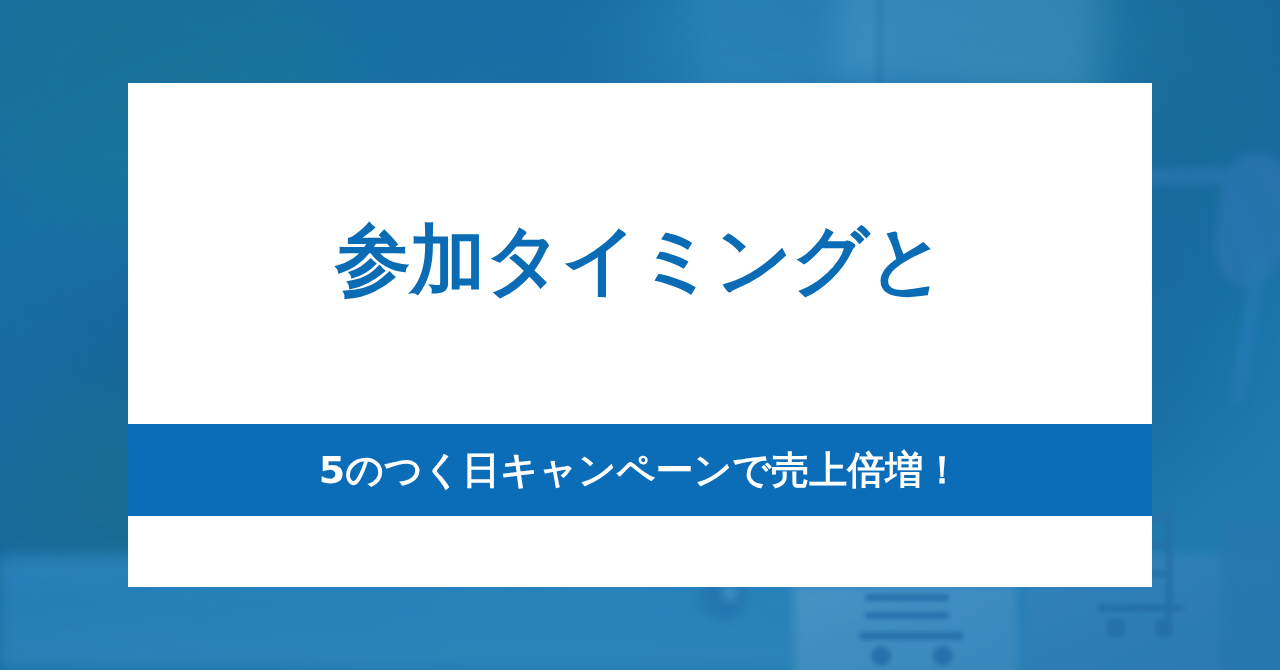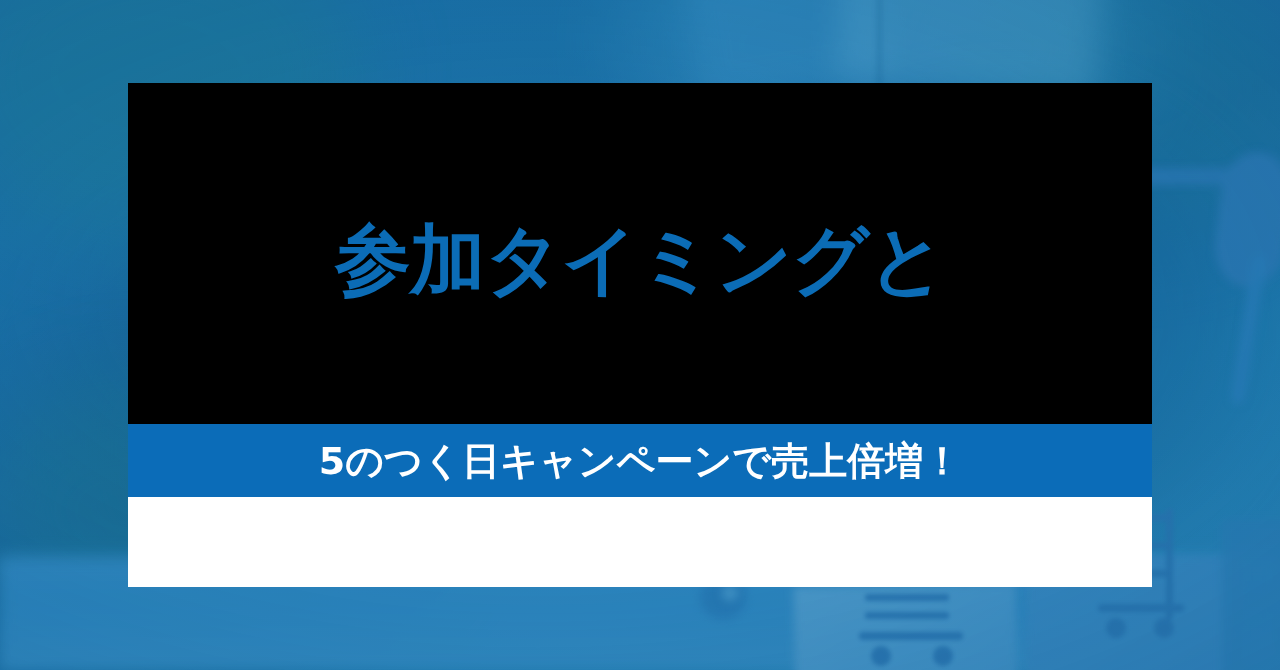--- a/index.html
+++ b/index.html
@@ -229,21 +229,21 @@
     background: radial-gradient(ellipse at 42% 45%, rgba(18,94,146,0.10) 0%, rgba(16,84,134,0.34) 100%);
   }
 
   
   .card {
     position: absolute;
     left: 128px;
     top: 83px;
     width: 1024px;
     height: 504px;
-    background: #000000;
+    background: #ffffff;
     box-sizing: border-box;
     display: flex;
     flex-direction: column;
   }
 
   .title-area {
     height: 341px;
     display: flex;
     flex-direction: column;
     align-items: center;
@@ -257,21 +257,21 @@
     font-family: "DejaVu Sans", "Liberation Sans", sans-serif;
     font-weight: 700;
     font-size: 76px;
     line-height: 1.16;
     letter-spacing: -1px;
     white-space: nowrap;
     text-align: center;
   }
 
   .subtitle-bar {
-    height: 73px;
+    height: 92px;
     background: #0b6cb8;
     display: flex;
     align-items: center;
     justify-content: center;
   }
 
   .subtitle-text {
     color: #ffffff;
     font-family: "DejaVu Sans", "Liberation Sans", sans-serif;
     font-weight: 700;

